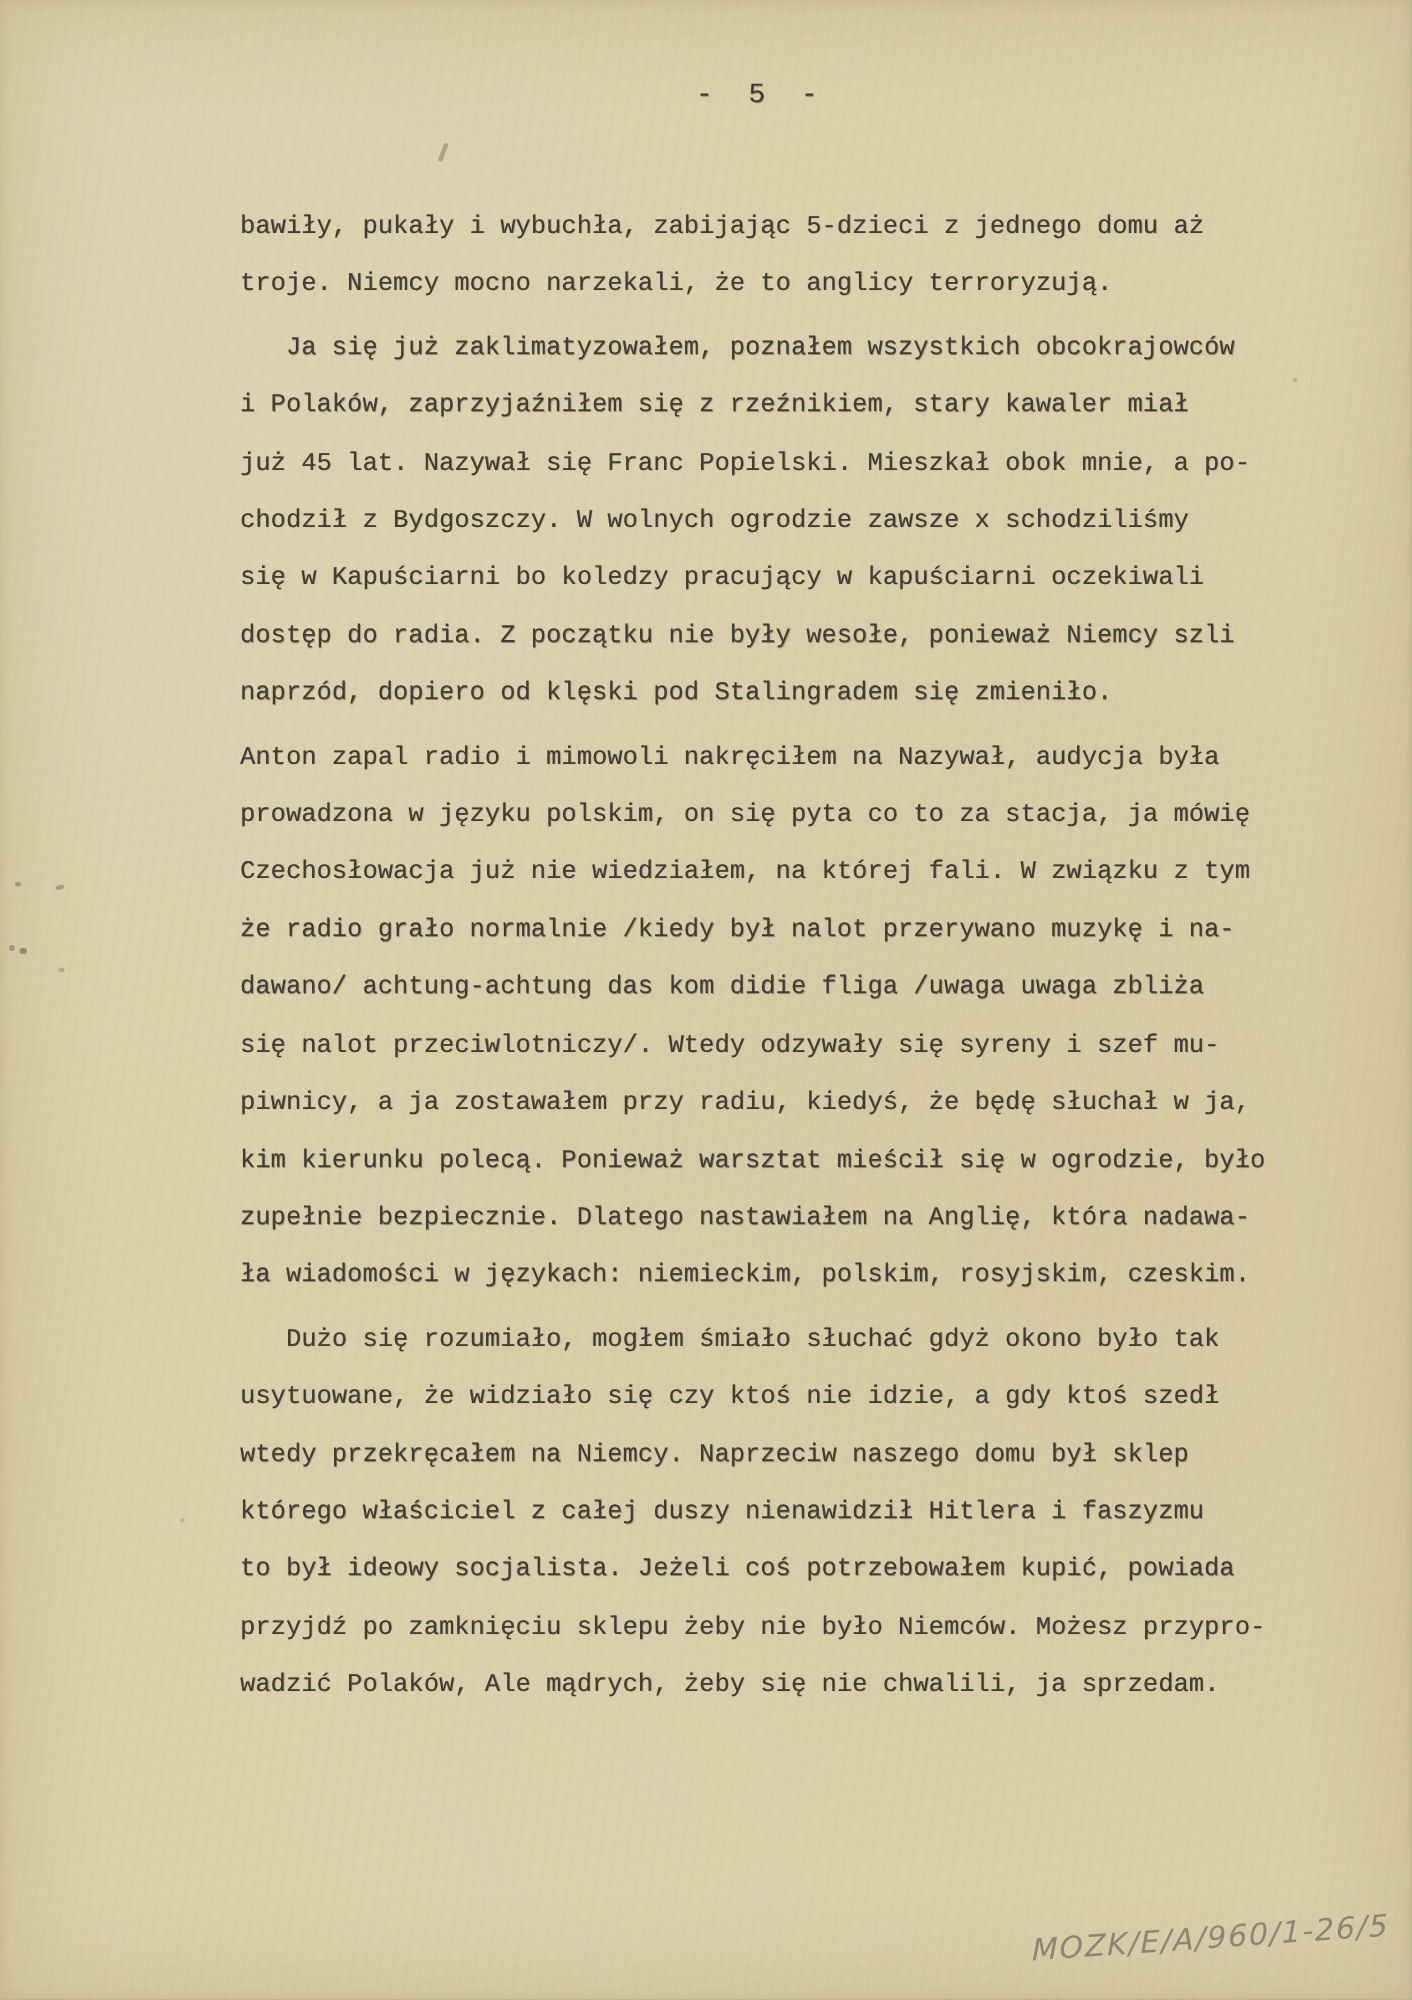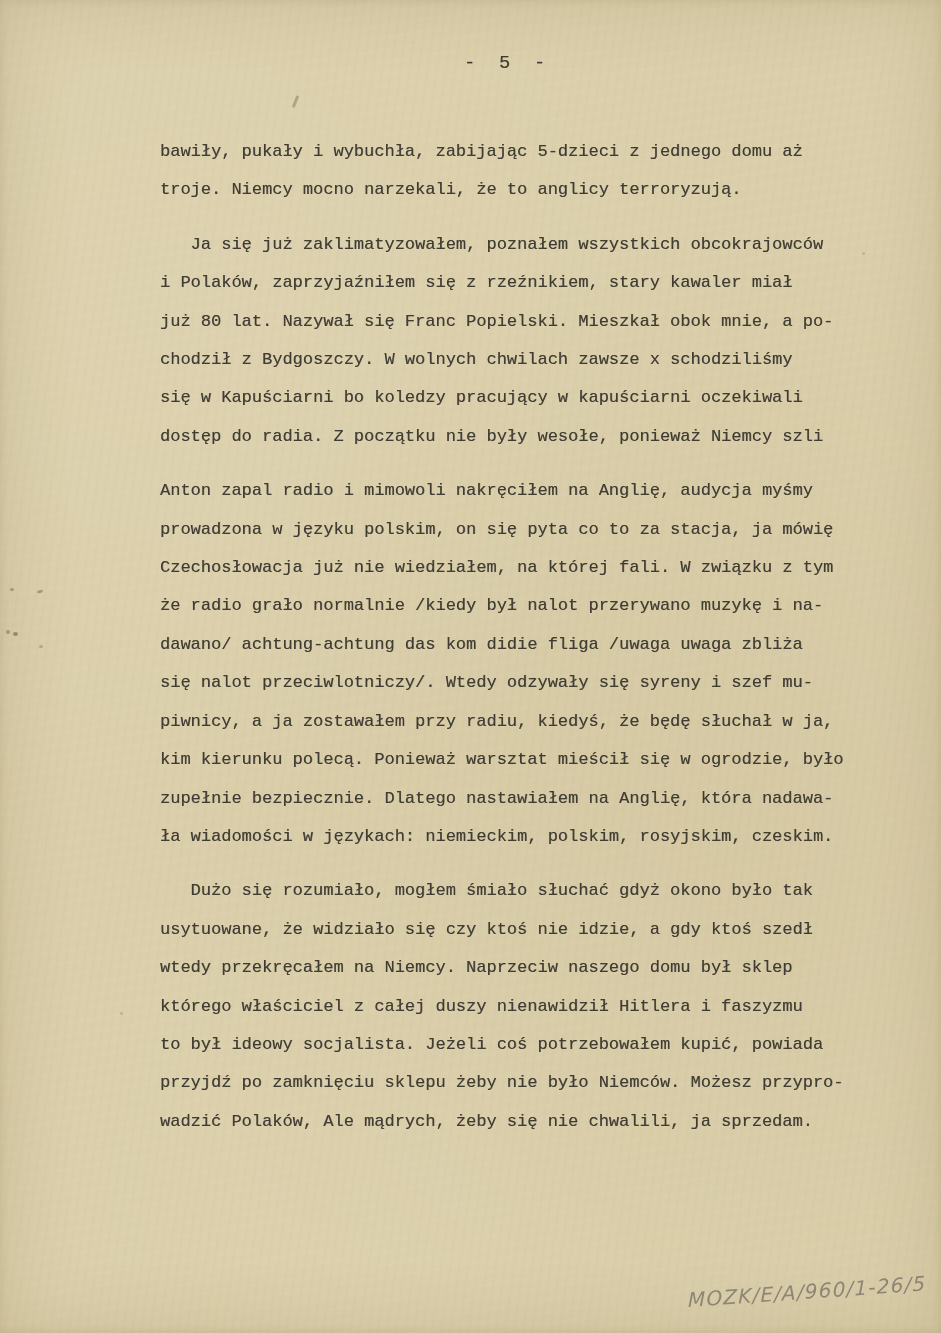--- a/index.html
+++ b/index.html
@@ -34,21 +34,21 @@
     white-space: pre;
     letter-spacing: 0.5px;
     text-shadow: 0.4px 0.4px 0.5px rgba(63,60,51,0.55);
   }
   .text-block {
     position: absolute;
     left: 160px;
     top: 133px;
     width: 772px;
   }
-  .paragraph + .paragraph { margin-top: 16px; }
+  .paragraph + .paragraph { margin-top: 4px; }
   .line {
     font-size: 17px;
     line-height: 38.4px;
     white-space: pre;
     letter-spacing: 0px;
     text-shadow: 0.4px 0.4px 0.5px rgba(63,60,51,0.5);
   }
   .signature {
     position: absolute;
     left: 688px;
@@ -86,27 +86,28 @@
   <div class="page-number">-  5  -</div>
 
   <div class="text-block" id="text-block">
       <div class="paragraph">
         <div class="line">bawiły, pukały i wybuchła, zabijając 5-dzieci z jednego domu aż</div>
         <div class="line">troje. Niemcy mocno narzekali, że to anglicy terroryzują.</div>
       </div>
       <div class="paragraph">
         <div class="line">   Ja się już zaklimatyzowałem, poznałem wszystkich obcokrajowców</div>
         <div class="line">i Polaków, zaprzyjaźniłem się z rzeźnikiem, stary kawaler miał</div>
-        <div class="line">już 80 lat. Nazywał się Franc Popielski. Mieszkał obok mnie, a po-</div>
-        <div class="line">chodził z Bydgoszczy. W wolnych chwilach zawsze x schodziliśmy</div>
+        <div class="line">już 45 lat. Nazywał się Franc Popielski. Mieszkał obok mnie, a po-</div>
+        <div class="line">chodził z Bydgoszczy. W wolnych ogrodzie zawsze x schodziliśmy</div>
         <div class="line">się w Kapuściarni bo koledzy pracujący w kapuściarni oczekiwali</div>
         <div class="line">dostęp do radia. Z początku nie były wesołe, ponieważ Niemcy szli</div>
+        <div class="line">naprzód, dopiero od klęski pod Stalingradem się zmieniło.</div>
       </div>
       <div class="paragraph">
-        <div class="line">Anton zapal radio i mimowoli nakręciłem na Anglię, audycja myśmy</div>
+        <div class="line">Anton zapal radio i mimowoli nakręciłem na Nazywał, audycja była</div>
         <div class="line">prowadzona w języku polskim, on się pyta co to za stacja, ja mówię</div>
         <div class="line">Czechosłowacja już nie wiedziałem, na której fali. W związku z tym</div>
         <div class="line">że radio grało normalnie /kiedy był nalot przerywano muzykę i na-</div>
         <div class="line">dawano/ achtung-achtung das kom didie fliga /uwaga uwaga zbliża</div>
         <div class="line">się nalot przeciwlotniczy/. Wtedy odzywały się syreny i szef mu-</div>
         <div class="line">piwnicy, a ja zostawałem przy radiu, kiedyś, że będę słuchał w ja,</div>
         <div class="line">kim kierunku polecą. Ponieważ warsztat mieścił się w ogrodzie, było</div>
         <div class="line">zupełnie bezpiecznie. Dlatego nastawiałem na Anglię, która nadawa-</div>
         <div class="line">ła wiadomości w językach: niemieckim, polskim, rosyjskim, czeskim.</div>
       </div>

